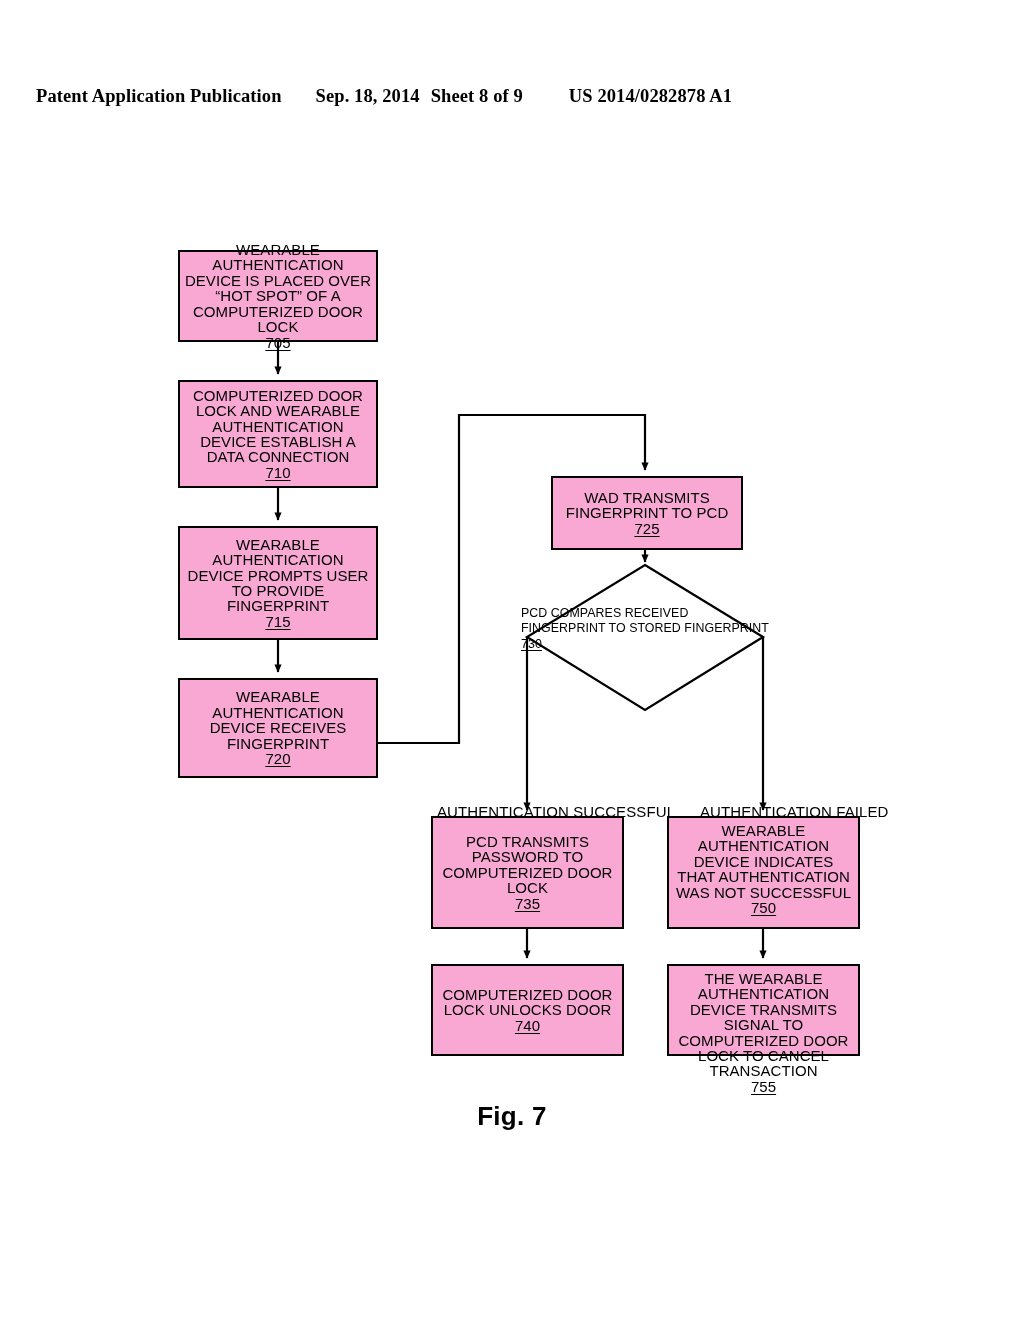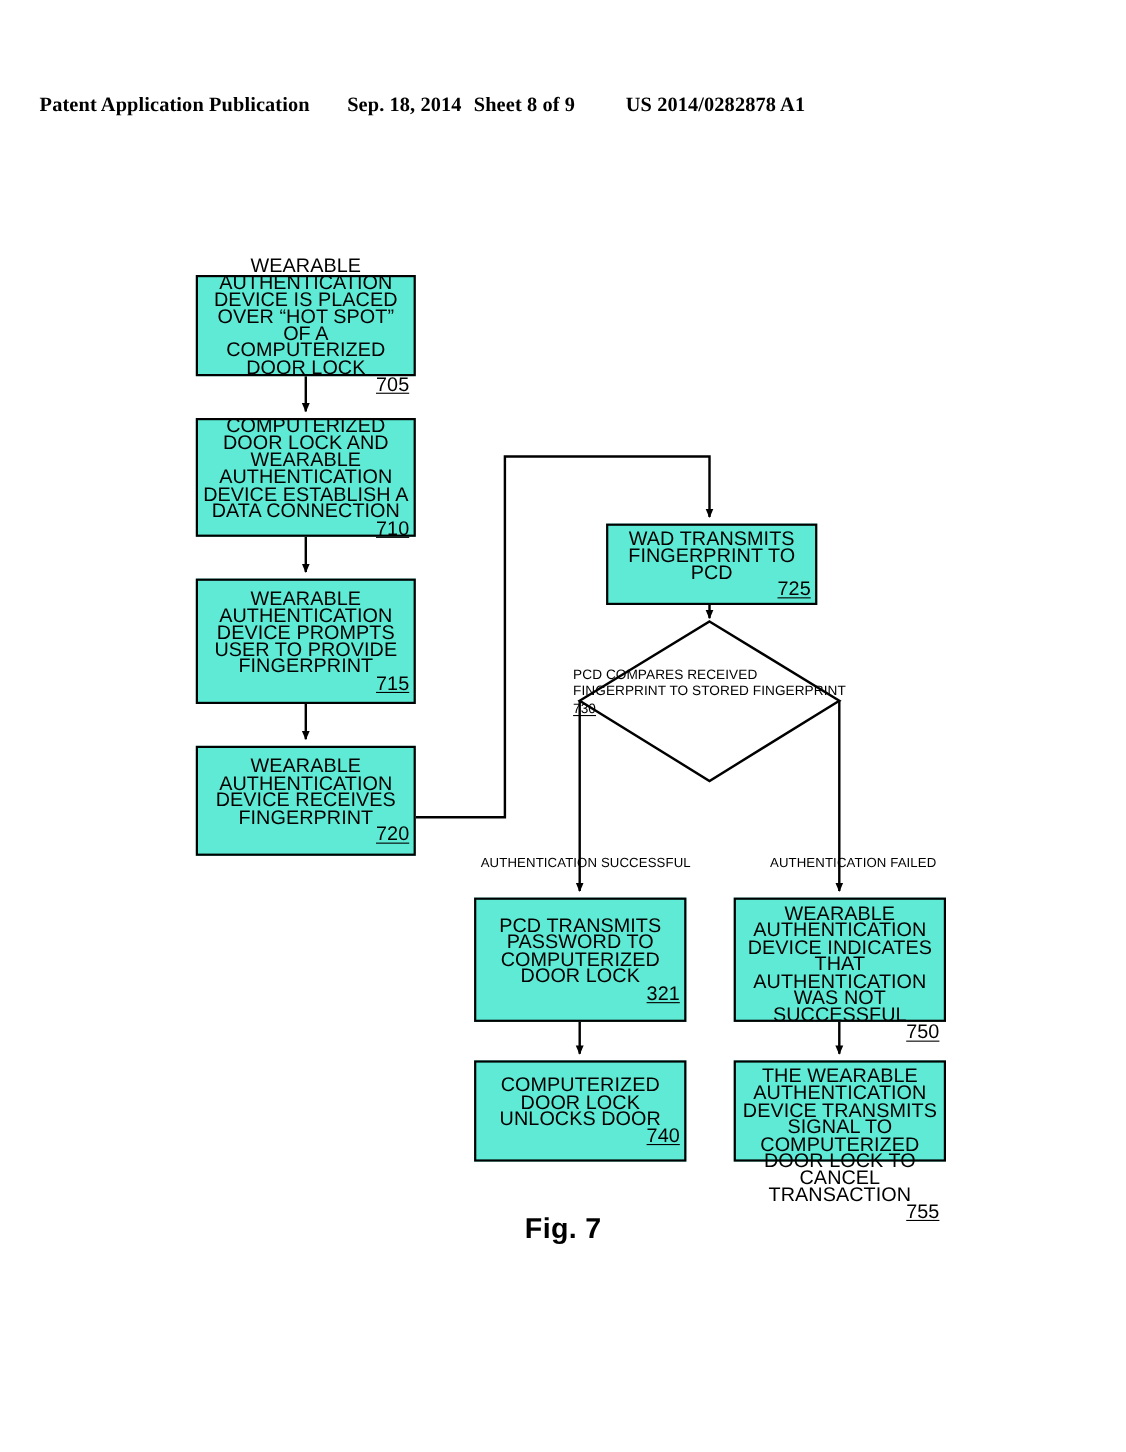--- a/index.html
+++ b/index.html
@@ -54,27 +54,27 @@
     width: 1024px;
     height: 1320px;
     overflow: visible;
   }
 
   
   .node {
     position: absolute;
     box-sizing: border-box;
     border: 2.2px solid #000;
-    background: #5eead4;
+    background: #f9a8d4;
     display: flex;
     flex-direction: column;
-    align-items: flex-end;
+    align-items: center;
     justify-content: center;
     text-align: center;
-    font-size: 18px;
+    font-size: 15px;
     line-height: 15.4px;
     letter-spacing: 0.05px;
     padding: 2px 4px;
   }
   .node .ntext  { display: block; }
   .node .nref   {
     display: block;
     text-decoration: underline;
     text-underline-offset: 1.5px;
   }
@@ -99,24 +99,25 @@
   }
   #decision-730 .nref {
     display: block;
     text-decoration: underline;
     text-underline-offset: 1.5px;
   }
 
   
   .edge-label {
     position: absolute;
-    font-size: 12px;
+    font-size: 15px;
     letter-spacing: 0.1px;
     white-space: nowrap;
     text-align: left;
+    margin-top: 26px;
   }
 
   
   #fig-caption {
     position: absolute;
     left: 0;
     top: 1101px;
     width: 1024px;
     text-align: center;
     font-size: 26px;
@@ -197,21 +198,21 @@
       <span class="nref">730</span>
     </div>
   </div>
 
   <div class="edge-label" id="label-success" style="left:437px; top:777px; width:170px;">AUTHENTICATION SUCCESSFUL</div>
 
   <div class="edge-label" id="label-failed" style="left:700px; top:777px; width:140px;">AUTHENTICATION FAILED</div>
 
   <div class="node" id="node-735" style="left:431px; top:816px; width:193px; height:113px;">
     <span class="ntext">PCD TRANSMITS PASSWORD TO COMPUTERIZED DOOR LOCK</span>
-    <span class="nref">321</span>
+    <span class="nref">735</span>
   </div>
 
   <div class="node top-align" id="node-750" style="left:667px; top:816px; width:193px; height:113px;">
     <span class="ntext">WEARABLE AUTHENTICATION DEVICE INDICATES THAT AUTHENTICATION WAS NOT SUCCESSFUL</span>
     <span class="nref">750</span>
   </div>
 
   <div class="node" id="node-740" style="left:431px; top:964px; width:193px; height:92px;">
     <span class="ntext">COMPUTERIZED DOOR LOCK UNLOCKS DOOR</span>
     <span class="nref">740</span>

